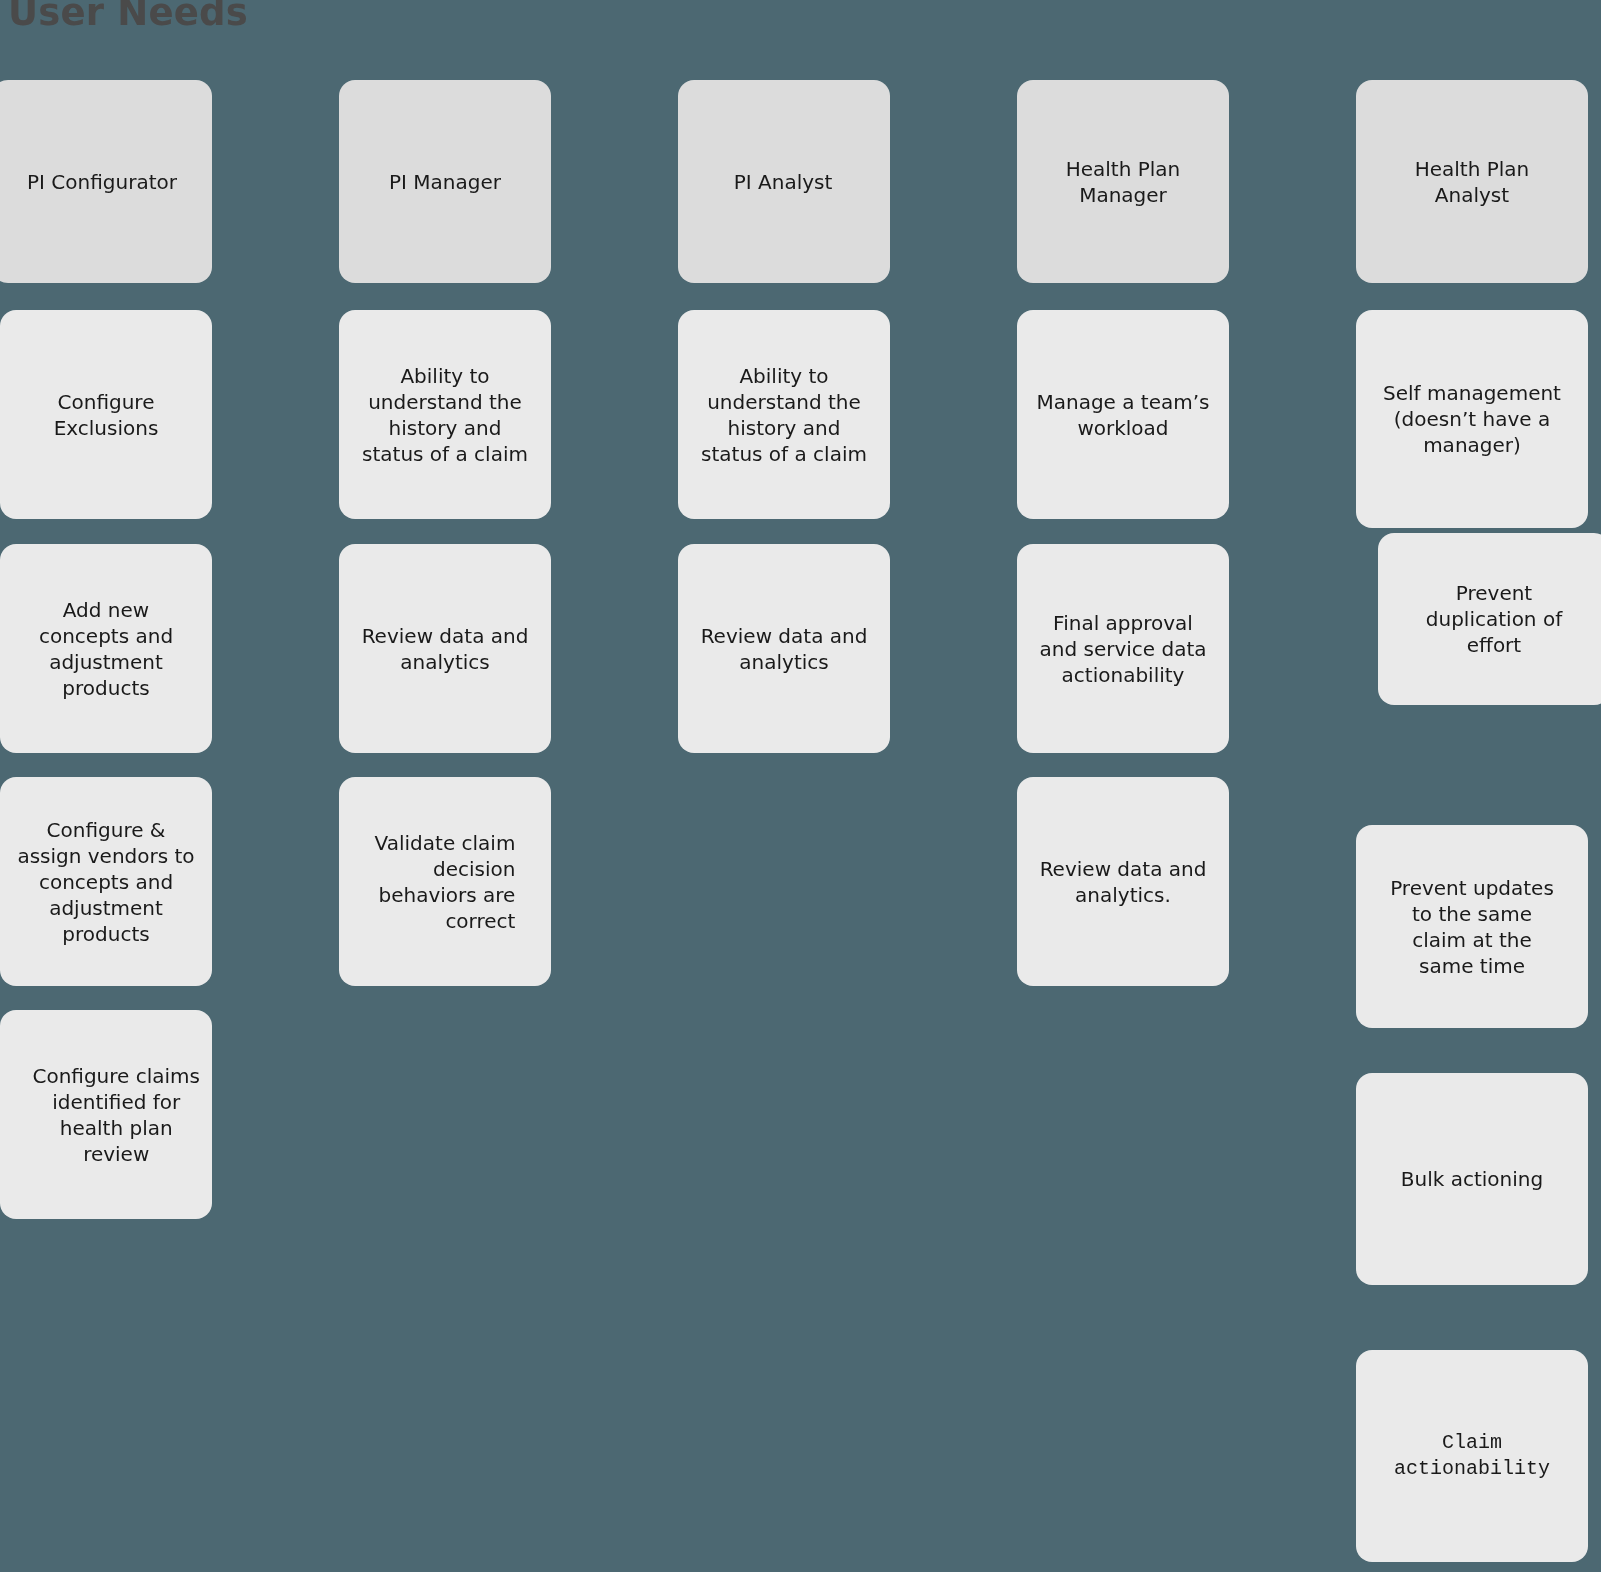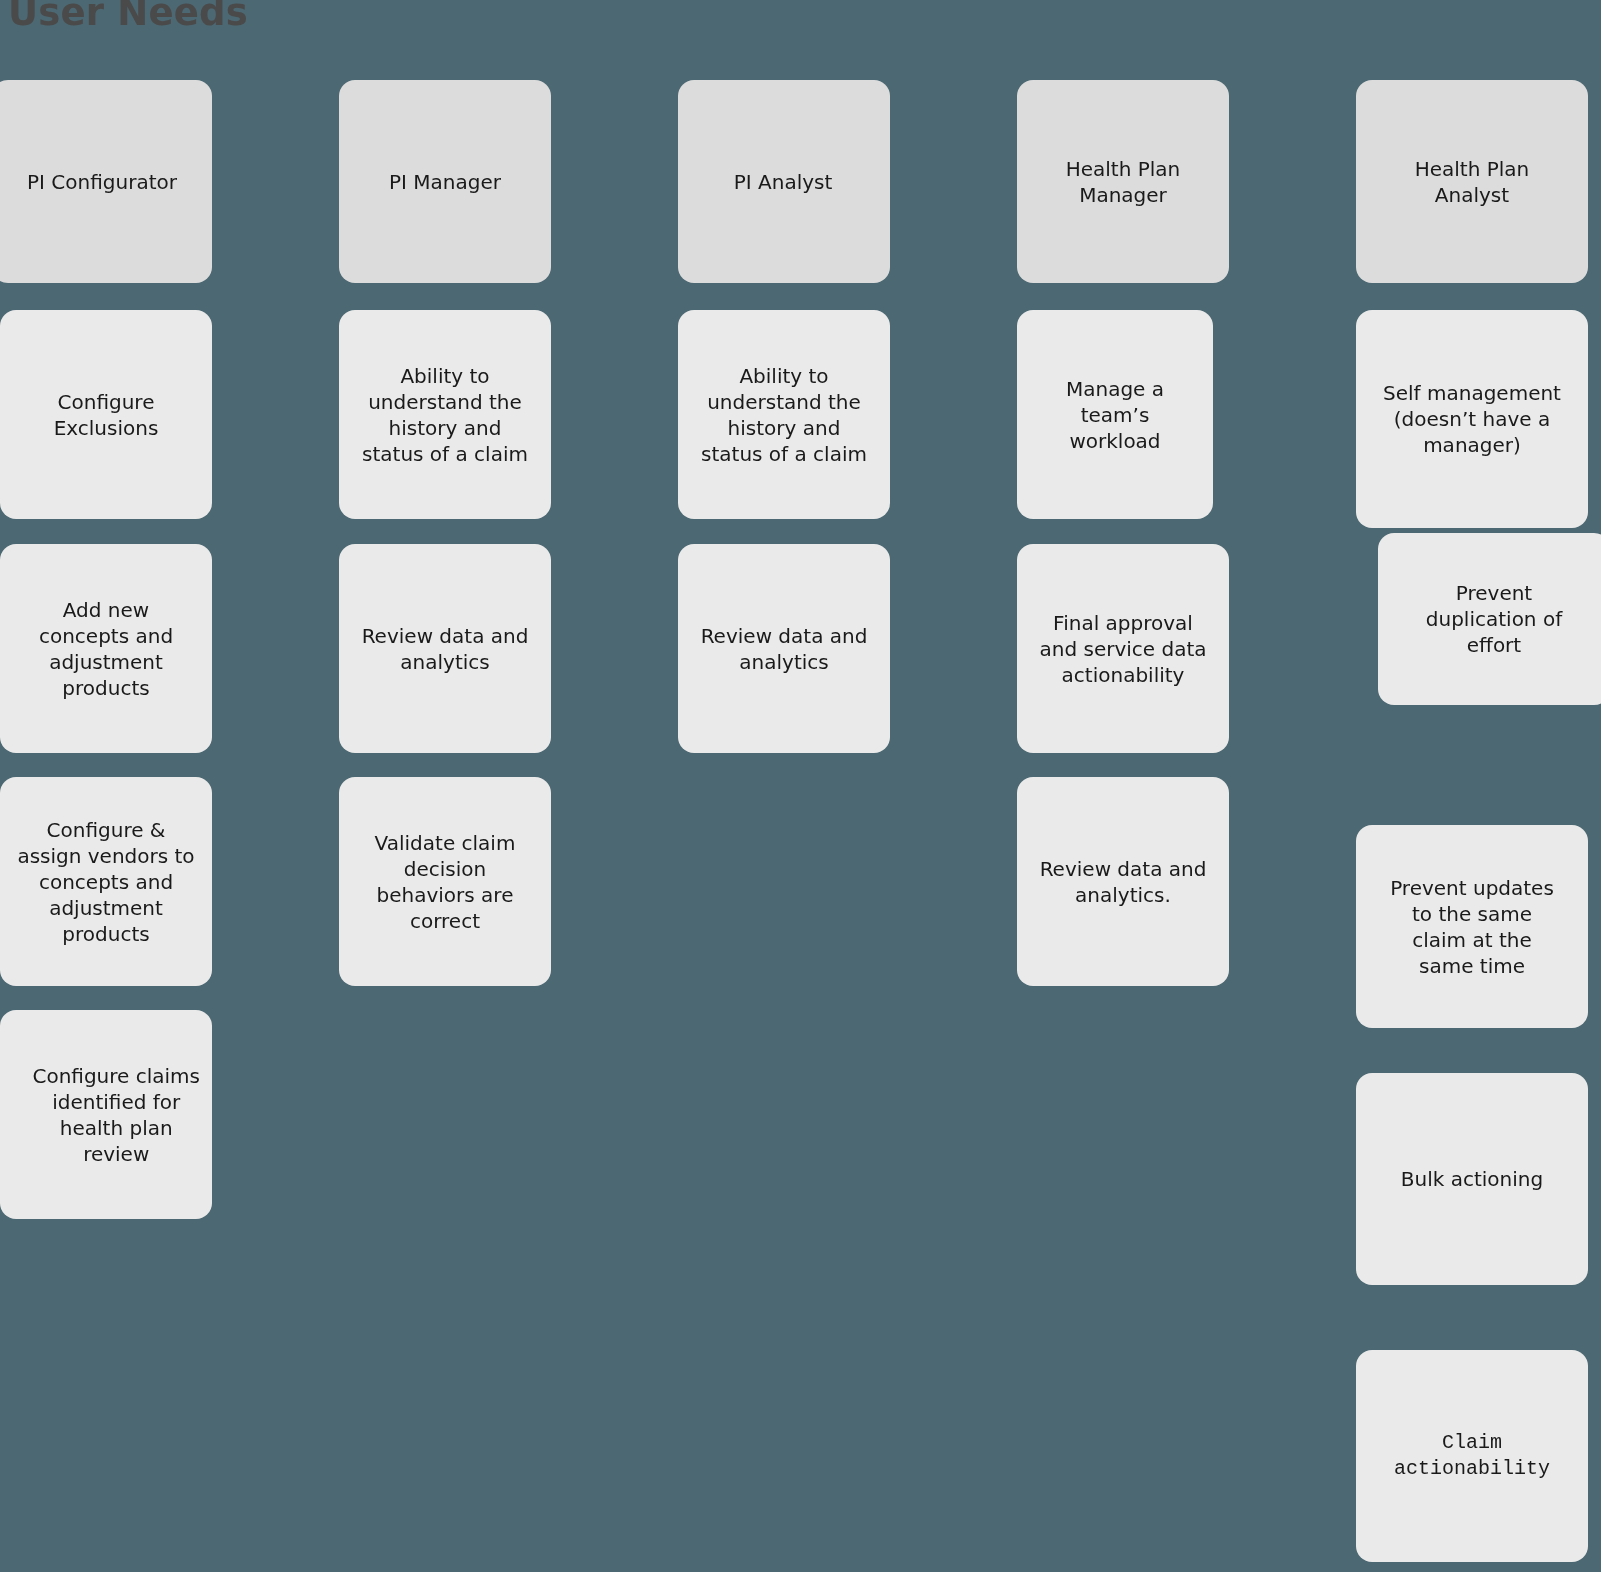--- a/index.html
+++ b/index.html
@@ -105,21 +105,21 @@
     <div class="card card-need" style="left:0px; top:310px; width:212px; height:209px;">
       <span class="card-label">Ability to
 understand the
 history and
 status of a claim</span>
     </div>
     <div class="card card-need" style="left:0px; top:544px; width:212px; height:209px;">
       <span class="card-label">Review data and
 analytics</span>
     </div>
-    <div class="card card-need" style="left:0px; top:777px; width:212px; height:209px;">
+    <div class="card card-need" style="left:0px; top:777px; width:212px; height:209px;text-align:right;">
       <span class="card-label">Validate claim
 decision
 behaviors are
 correct</span>
     </div>
   </div>
 
   <div class="column" style="left:678px; width:212px;">
     <div class="card card-header" style="left:0px; top:80px; width:212px; height:203px;padding-left:10px;">
       <span class="card-label">PI Analyst</span>
@@ -134,21 +134,21 @@
       <span class="card-label">Review data and
 analytics</span>
     </div>
   </div>
 
   <div class="column" style="left:1017px; width:212px;">
     <div class="card card-header" style="left:0px; top:80px; width:212px; height:203px;">
       <span class="card-label">Health Plan
 Manager</span>
     </div>
-    <div class="card card-need" style="left:0px; top:310px; width:196px; height:209px;">
+    <div class="card card-need" style="left:0px; top:310px; width:212px; height:209px;">
       <span class="card-label">Manage a team’s
 workload</span>
     </div>
     <div class="card card-need" style="left:0px; top:544px; width:212px; height:209px;">
       <span class="card-label">Final approval
 and service data
 actionability</span>
     </div>
     <div class="card card-need" style="left:0px; top:777px; width:212px; height:209px;">
       <span class="card-label">Review data and

